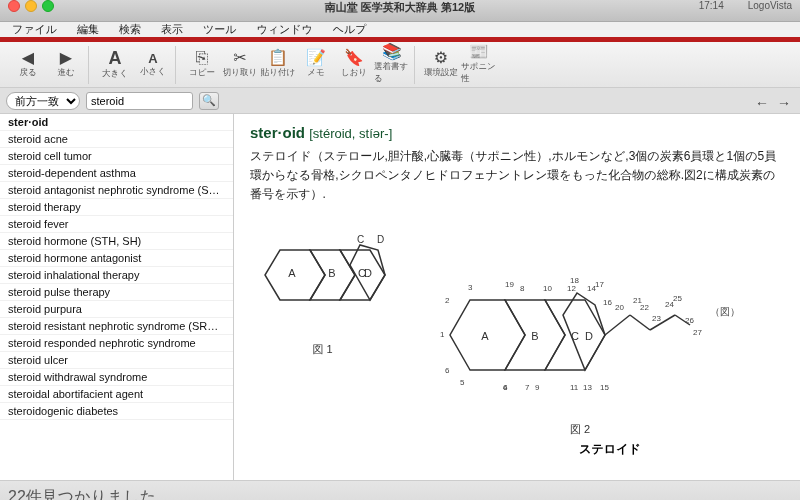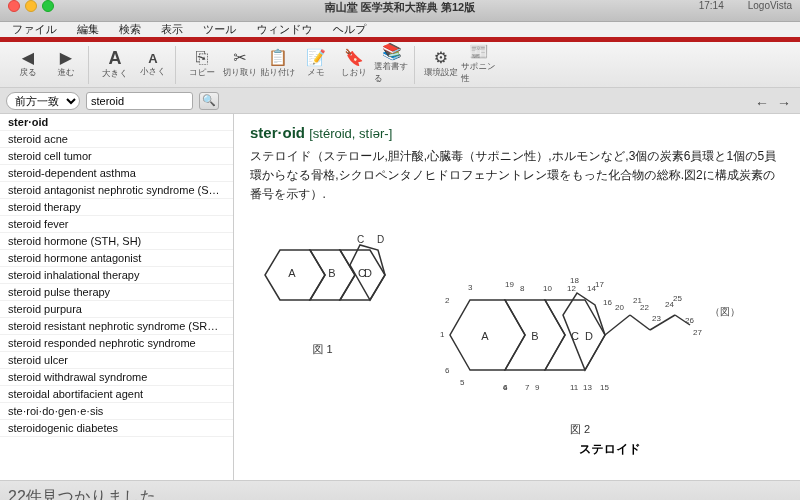--- a/index.html
+++ b/index.html
@@ -361,21 +361,20 @@
       <div class="word-item">steroid hormone (STH, SH)</div>
       <div class="word-item">steroid hormone antagonist</div>
       <div class="word-item">steroid inhalational therapy</div>
       <div class="word-item">steroid pulse therapy</div>
       <div class="word-item">steroid purpura</div>
       <div class="word-item">steroid resistant nephrotic syndrome (SRNS)</div>
       <div class="word-item">steroid responded nephrotic syndrome</div>
       <div class="word-item">steroid ulcer</div>
       <div class="word-item">steroid withdrawal syndrome</div>
       <div class="word-item">steroidal abortifacient agent</div>
-      <div class="word-item">ste·roi·do·gen·e·sis</div>
       <div class="word-item">steroidogenic diabetes</div>
     </div>
 
   <div id="content">
     <div class="entry-title">
       <span>ster·oid</span>
       <span class="pron"> [stéroid, stíər-]</span>
     </div>
     <div class="entry-body">
       <span>ステロイド（ステロール,胆汁酸,心臓毒（サポニン性）,ホルモンなど,3個の炭素6員環と1個の5員環からなる骨格,シクロペンタノヒドロフェナントレン環をもった化合物の総称.図2に構成炭素の番号を示す）.</span>

